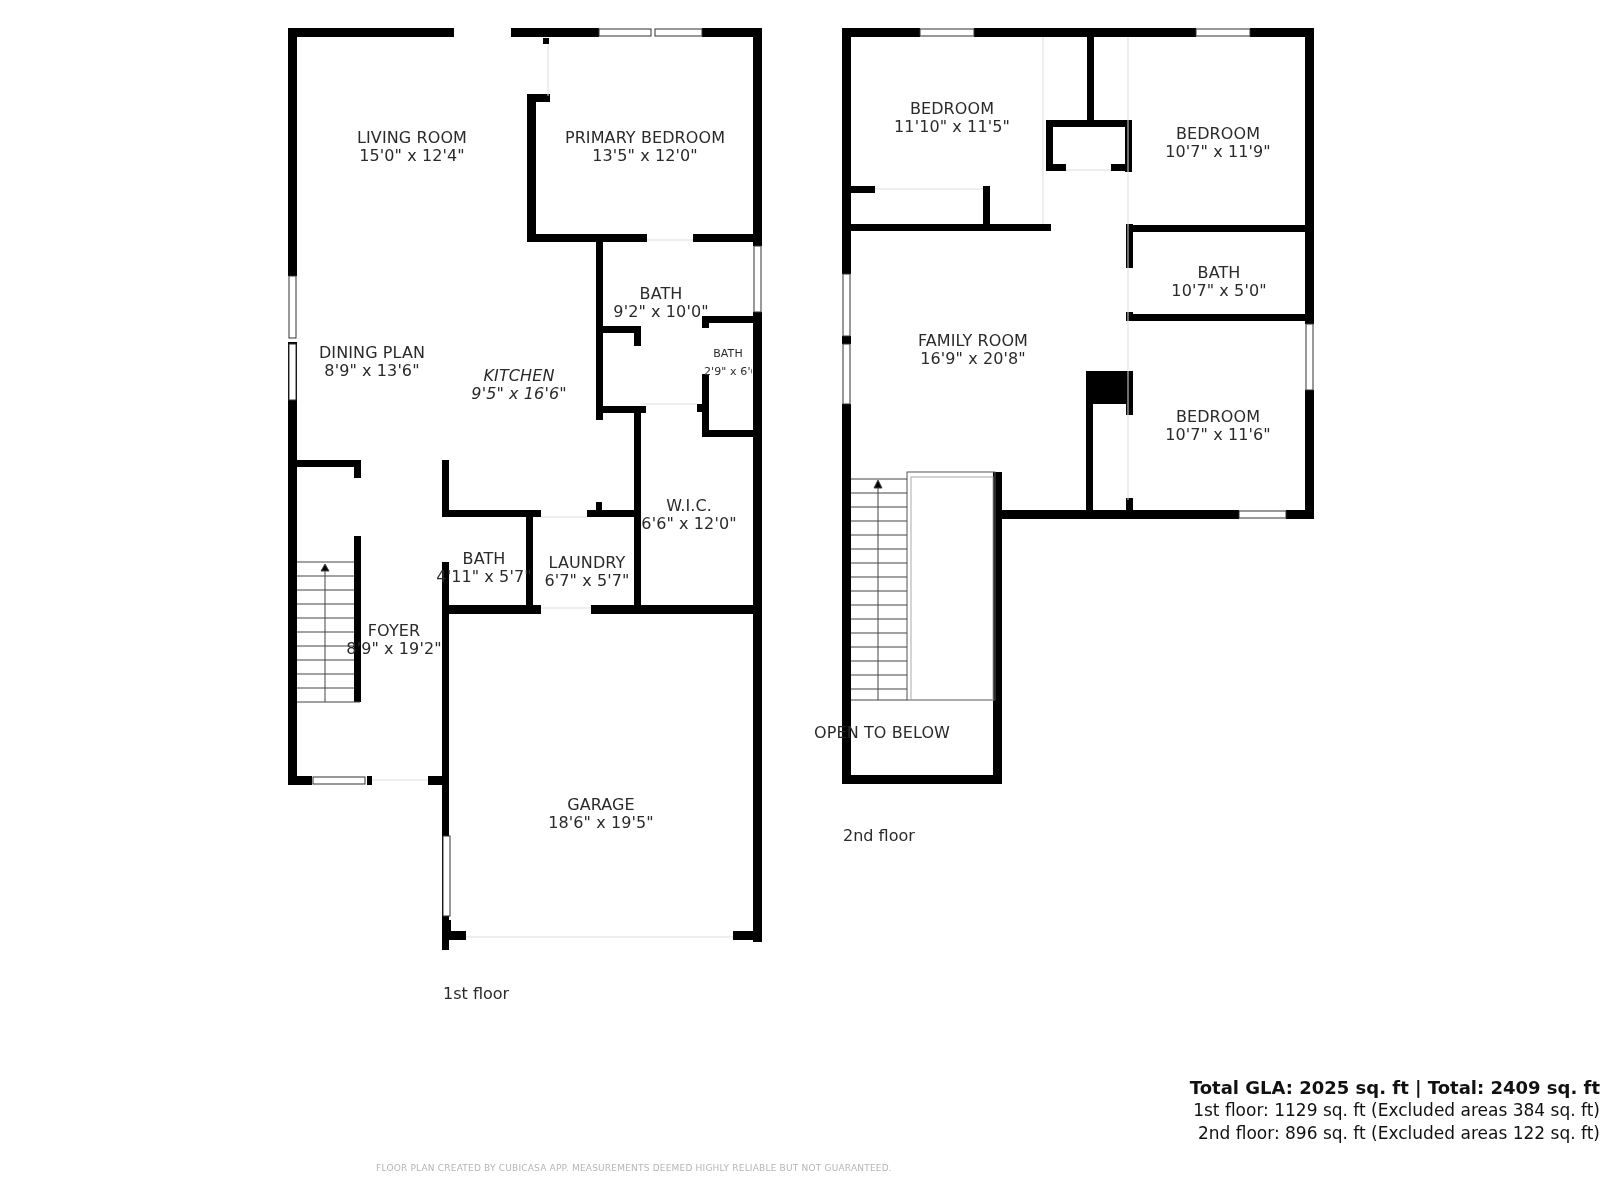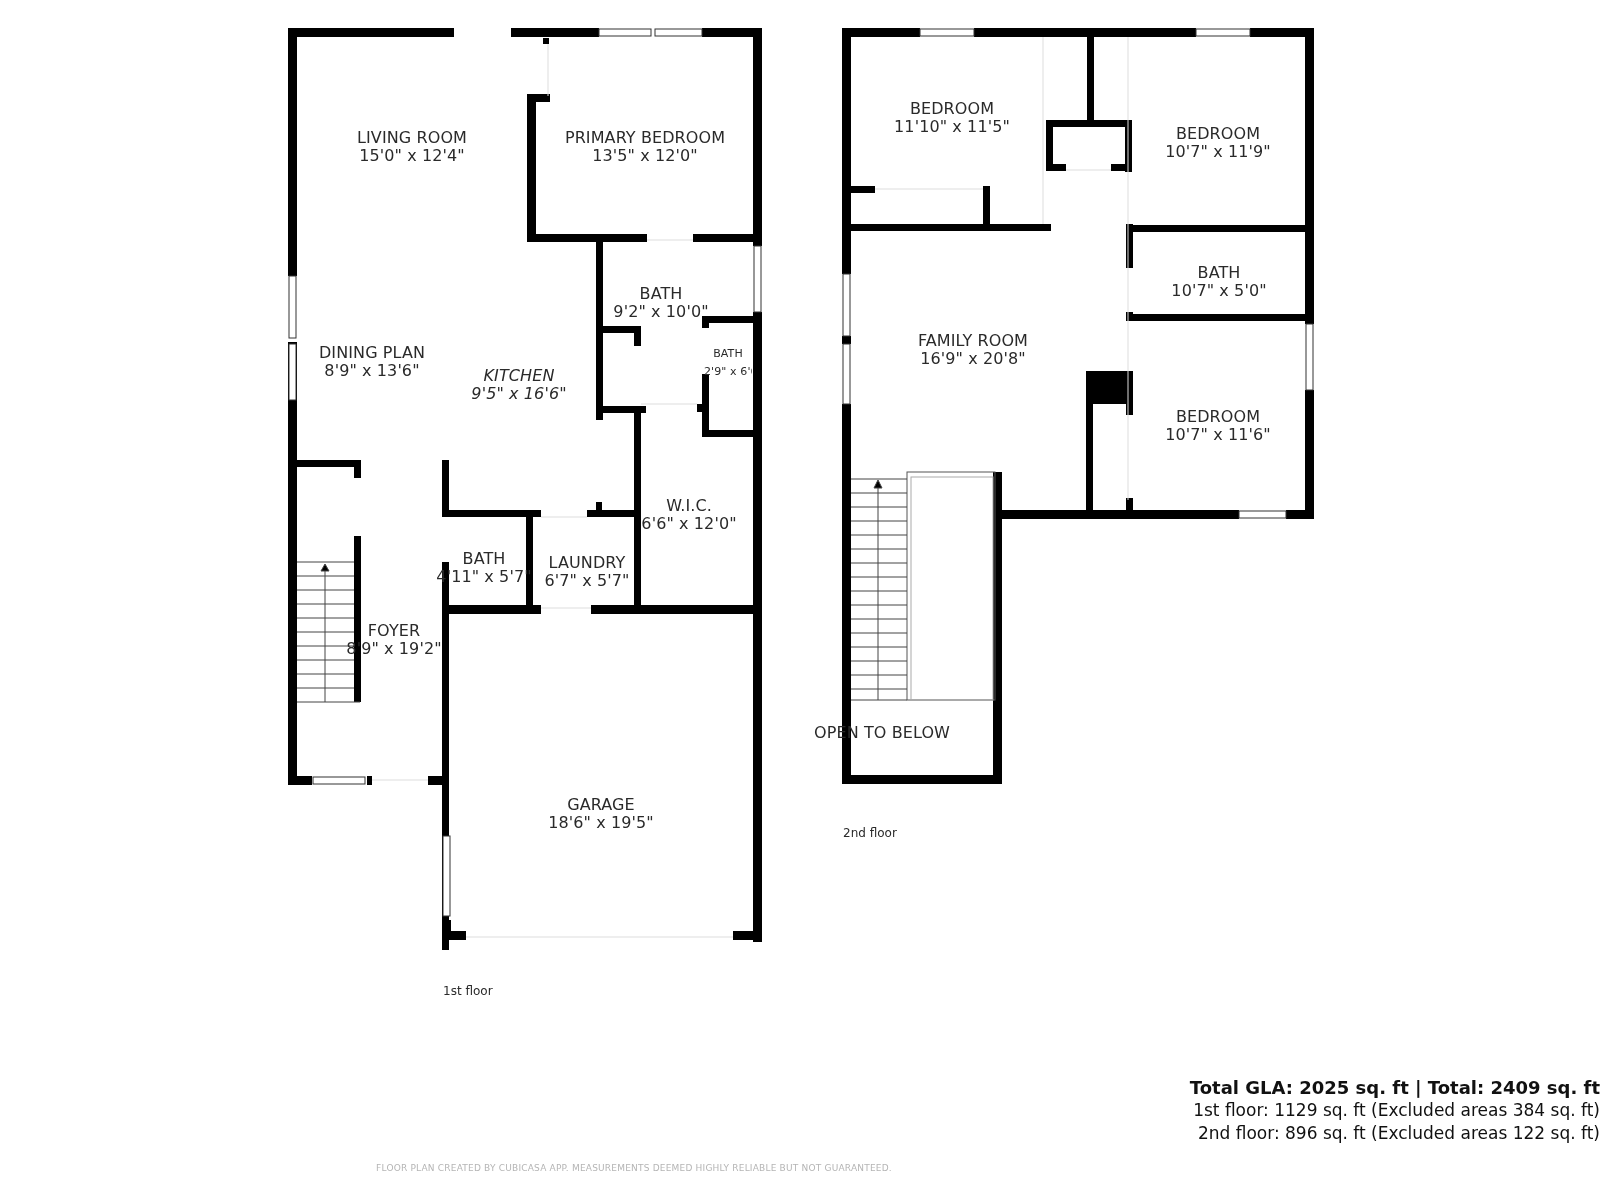--- a/index.html
+++ b/index.html
@@ -1,21 +1,21 @@
 <!DOCTYPE html>
 <html><head>
 <meta charset="utf-8">
 <style>
   html, body { margin:0; padding:0; background:#ffffff; }
   body { width:1600px; height:1200px; position:relative; overflow:hidden;
          font-family:"DejaVu Sans", "Liberation Sans", sans-serif; color:#222; }
   .plan { position:absolute; left:0; top:0; width:1600px; height:1200px; }
   .room-label { position:absolute; text-align:center; font-size:16px; line-height:18px;
                 color:#2a2a2a; white-space:nowrap; transform:translateX(-50%); letter-spacing:0.1px; }
-  .floor-label { position:absolute; font-size:12px; color:#2a2a2a; }
+  .floor-label { position:absolute; font-size:16px; color:#2a2a2a; }
   .summary { position:absolute; left:0; width:1600px; top:1076px; text-align:right; color:#111; }
   .summary .total { font-weight:bold; font-size:18px; line-height:23px; }
   .summary .line { font-size:17px; line-height:23px; }
   .footnote { position:absolute; left:0; width:1268px; top:1163px; text-align:center;
               font-size:9px; color:#b5b5b5; letter-spacing:0.2px; }
 </style>
 </head>
 <body>
 
 <svg class="plan" viewBox="0 0 1600 1200" xmlns="http://www.w3.org/2000/svg">

